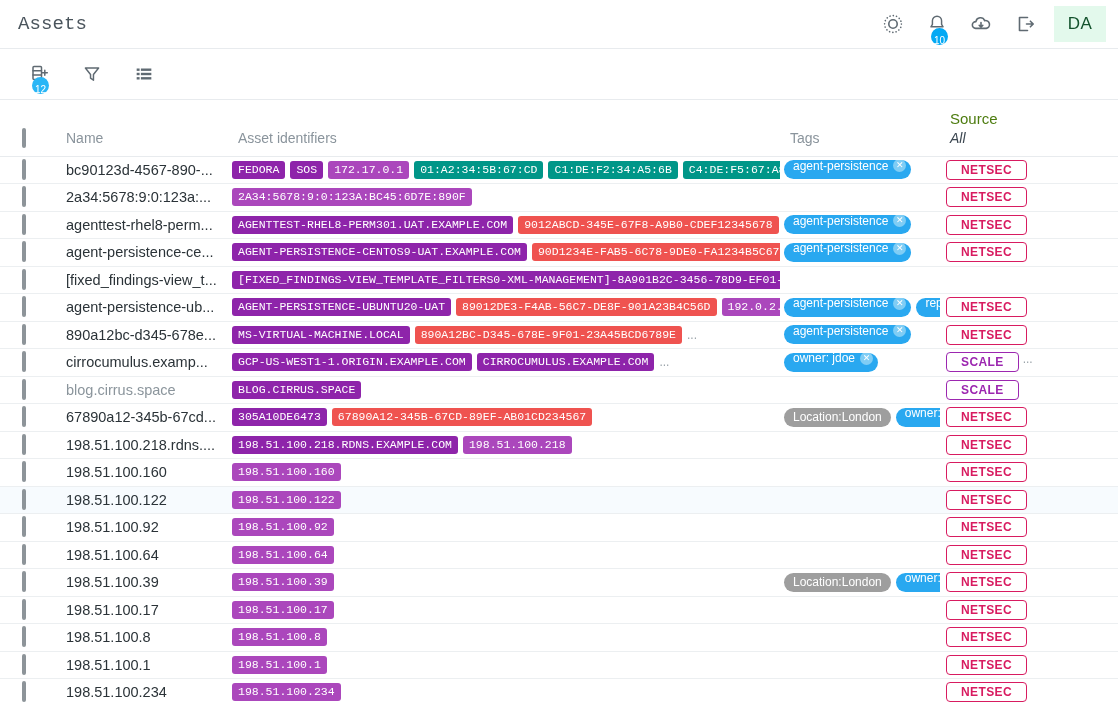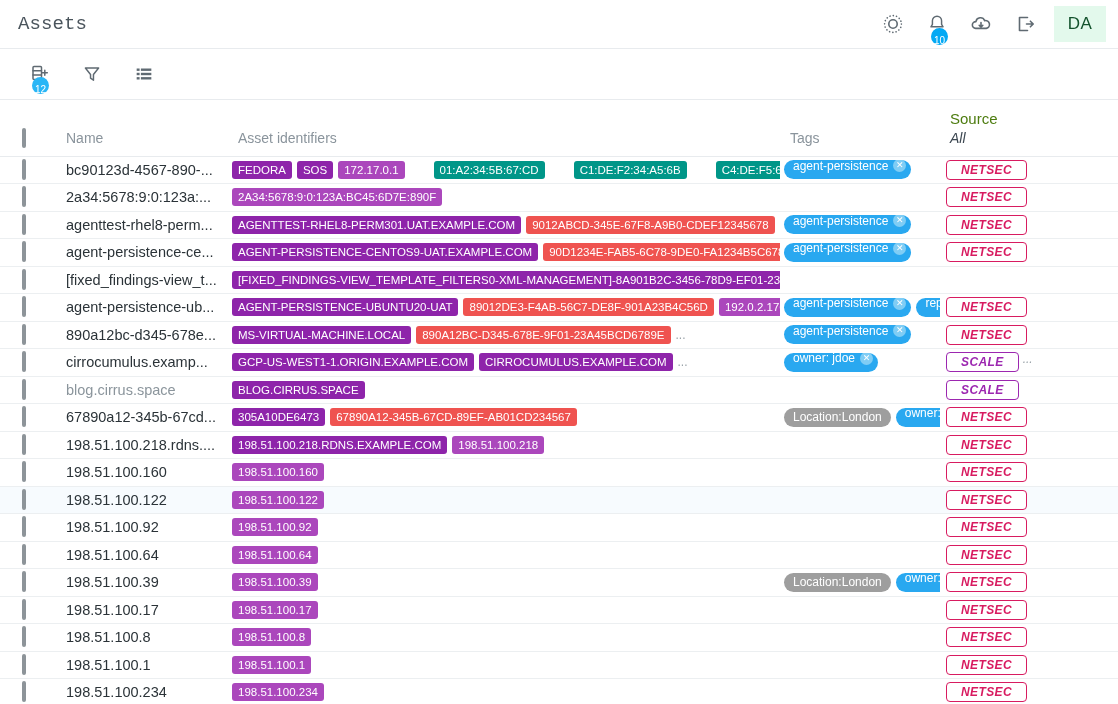--- a/index.html
+++ b/index.html
@@ -171,38 +171,37 @@
     display: flex;
     align-items: center;
     gap: 5px;
     overflow: hidden;
   }
   .src-cell {
     padding-left: 6px;
     display: flex;
     align-items: flex-start;
     gap: 4px;
-    font-style: italic;
   }
 
   .chip {
     display: inline-block;
     color: #fff;
     font-size: 11.5px;
     line-height: 18px;
     height: 18px;
     padding: 0 6px;
     border-radius: 3px;
     white-space: nowrap;
     flex: 0 0 auto;
-    font-family: Liberation Sans, sans-serif;
+    font-family: Liberation Mono, monospace;
   }
   .chip.host   { background: #8e24aa; }
   .chip.ip     { background: #ab47bc; }
-  .chip.mac    { background: #009688; margin-left: 24px; }
+  .chip.mac    { background: #009688; }
   .chip.uuid   { background: #ef5350; }
   .ellip { color: #9aa3a9; font-size: 12px; flex: 0 0 auto; }
 
   .tagchip {
     display: inline-flex;
     align-items: center;
     gap: 5px;
     background: #29a8f0;
     color: #fff;
     font-size: 12px;

